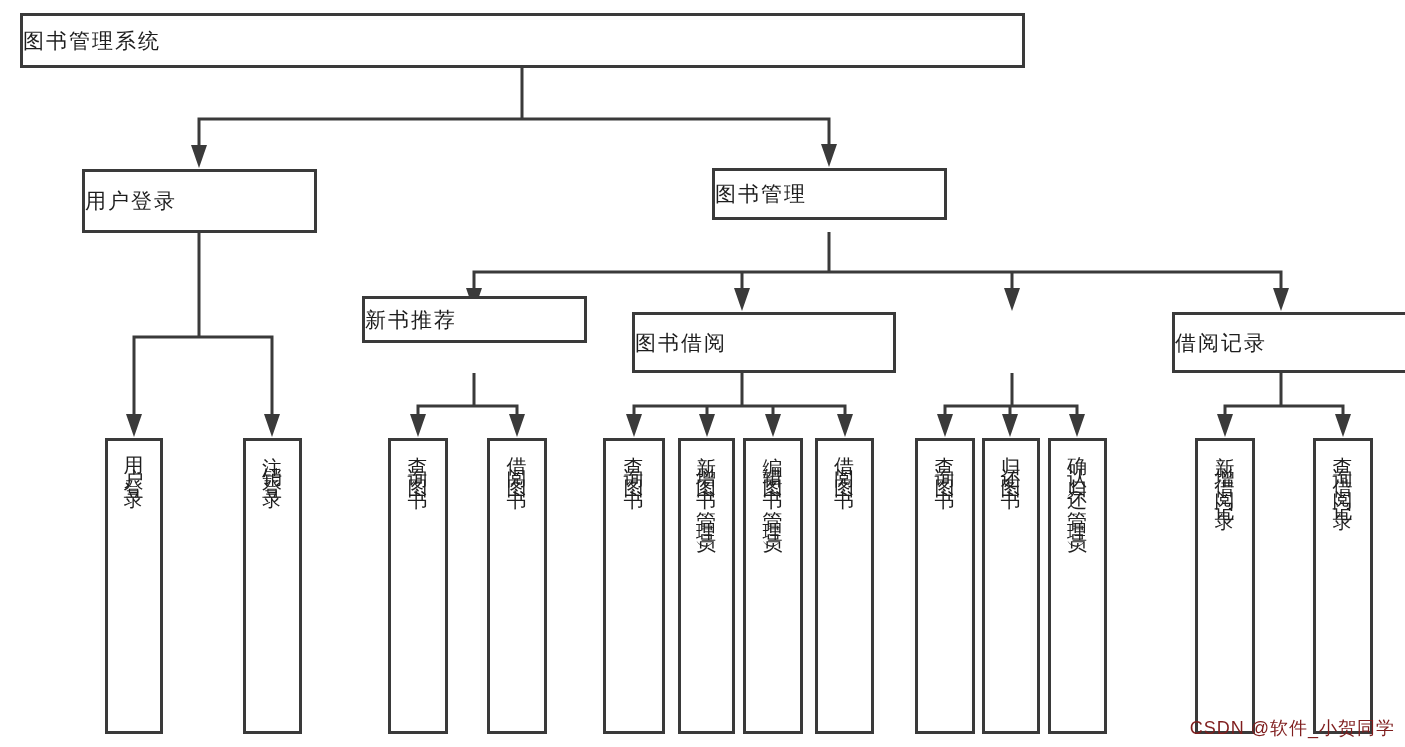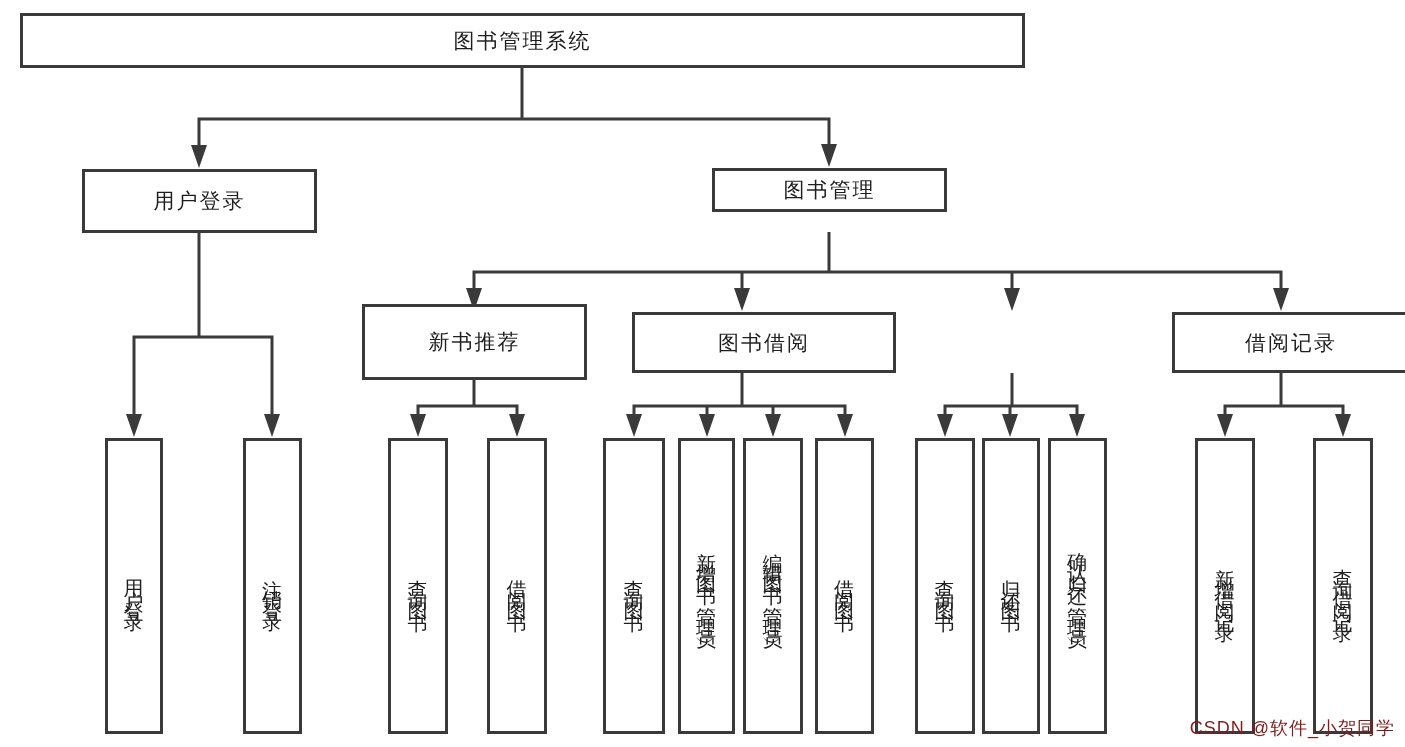--- a/index.html
+++ b/index.html
@@ -16,21 +16,21 @@
     left: 0; top: 0;
     z-index: 0;
   }
   .node {
     position: absolute;
     box-sizing: border-box;
     background: #ffffff;
     border: 3px solid #3a3a3a;
     display: flex;
     align-items: center;
-    justify-content: center;
+    justify-content: flex-start;
     color: #1e1e1e;
     z-index: 1;
   }
   .root-node {
     font-size: 21px;
     letter-spacing: 2px;
   }
   .branch-node {
     font-size: 21px;
     letter-spacing: 2px;
@@ -90,25 +90,25 @@
     </g>
   </svg>
 
   <div class="node root-node" style="left:20px; top:13px; width:1005px; height:55px">
     <span>图书管理系统</span>
   </div>
 
   <div class="node branch-node" style="left:82px; top:169px; width:235px; height:64px">
     <span>用户登录</span>
   </div>
-  <div class="node branch-node" style="left:712px; top:168px; width:235px; height:44px">
+  <div class="node branch-node" style="left:712px; top:168px; width:235px; height:52px">
     <span>图书管理</span>
   </div>
 
-  <div class="node branch-node" style="left:362px; top:304px; width:225px; height:76px">
+  <div class="node branch-node" style="left:362px; top:296px; width:225px; height:47px">
     <span>新书推荐</span>
   </div>
   <div class="node branch-node" style="left:632px; top:312px; width:264px; height:61px">
     <span>图书借阅</span>
   </div>
   <div class="node branch-node" style="left:1172px; top:312px; width:238px; height:61px">
     <span>借阅记录</span>
   </div>
 
   <div class="node leaf" style="left:105px; top:438px; width:58px; height:296px">

